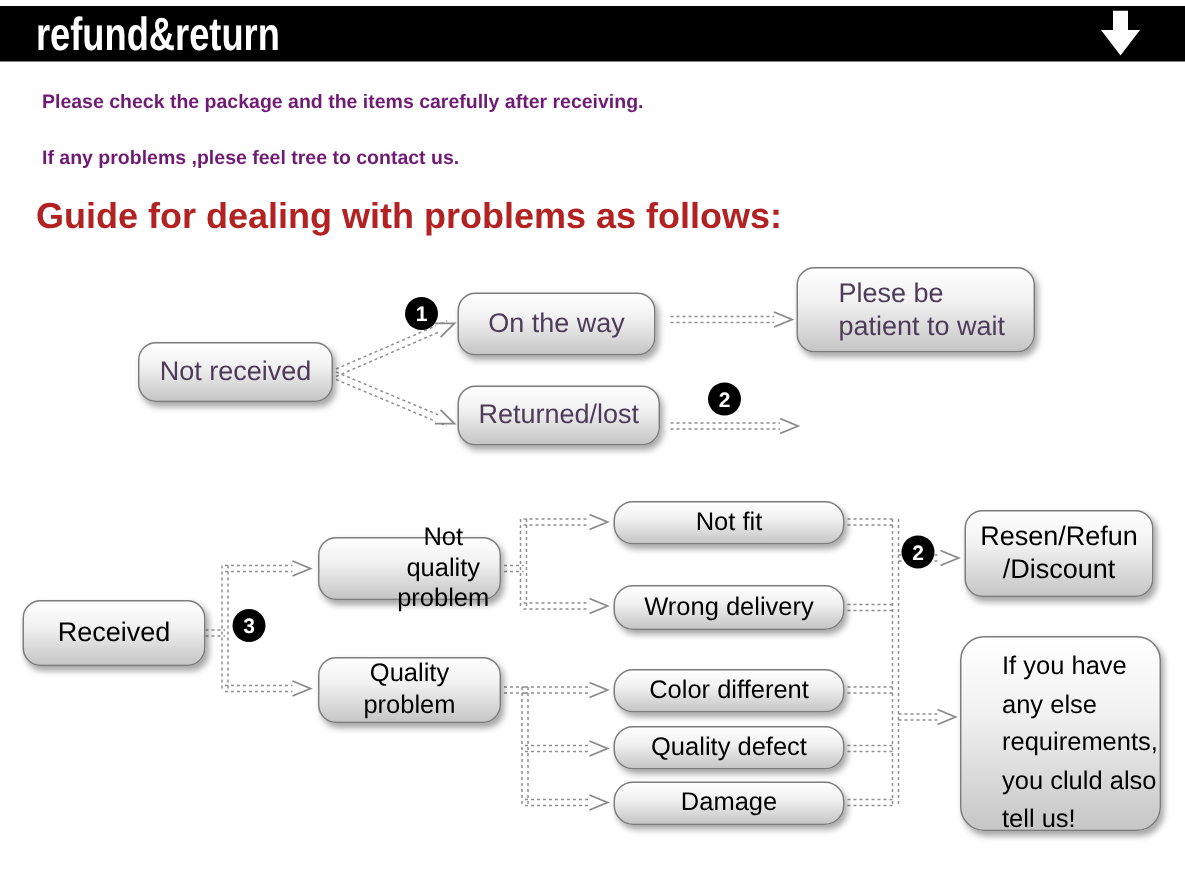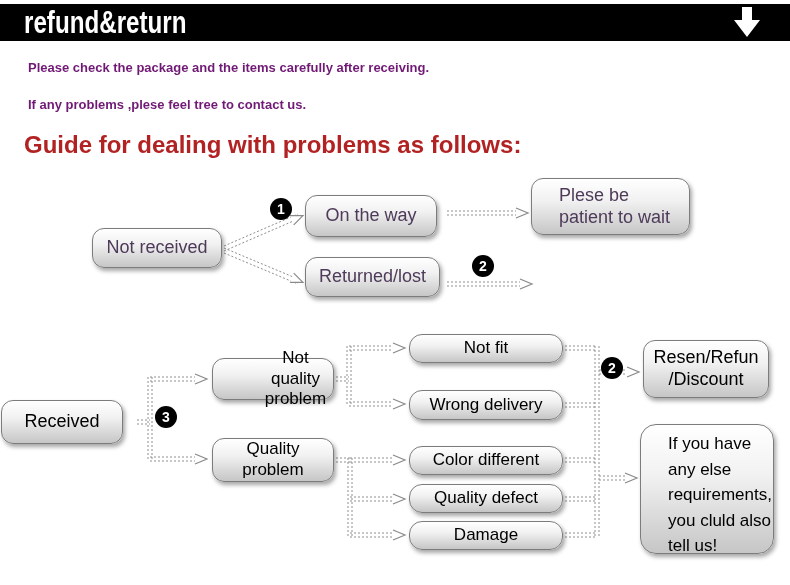--- a/index.html
+++ b/index.html
@@ -112,21 +112,21 @@
 
   <div class="node purple" style="left:92px;top:228px;width:130px;height:40px;">Not received</div>
   <div class="node purple" style="left:305px;top:195px;width:132px;height:42px;">On the way</div>
   <div class="node purple left-text" style="left:531px;top:178px;width:159px;height:57px;">Plese be
 patient to wait</div>
   <div class="node purple" style="left:305px;top:257px;width:135px;height:40px;">Returned/lost</div>
 
   <div class="badge" style="left:270px;top:198px;">1</div>
   <div class="badge" style="left:472px;top:255px;">2</div>
 
-  <div class="node black" style="left:1px;top:400px;width:122px;height:44px;font-size:18px;">Received</div>
+  <div class="node black" style="left:15px;top:400px;width:122px;height:44px;font-size:18px;">Received</div>
   <div class="badge" style="left:155px;top:406px;">3</div>
   <div class="node black" style="left:212px;top:358px;width:122px;height:42px;padding-left:45px;">Not quality
 problem</div>
   <div class="node black" style="left:212px;top:438px;width:122px;height:44px;">Quality
 problem</div>
 
   <div class="node black small-r" style="left:409px;top:334px;width:154px;height:29px;">Not fit</div>
   <div class="node black small-r" style="left:409px;top:390px;width:154px;height:30px;">Wrong delivery</div>
   <div class="node black small-r" style="left:409px;top:446px;width:154px;height:29px;">Color different</div>
   <div class="node black small-r" style="left:409px;top:484px;width:154px;height:29px;">Quality defect</div>

